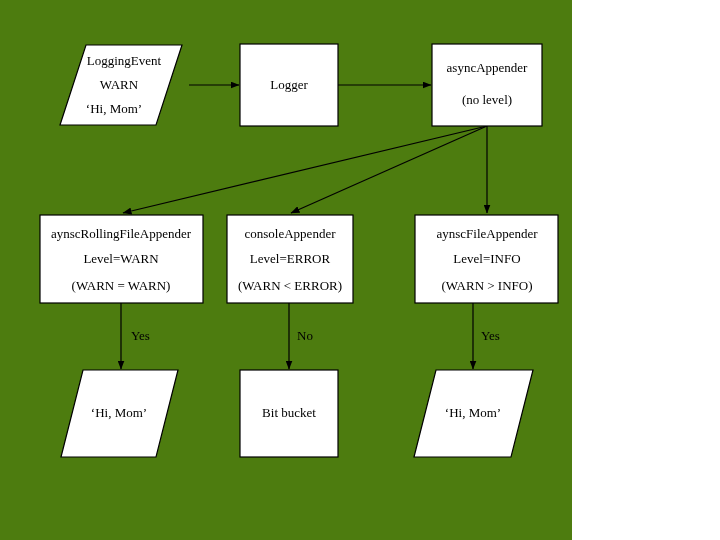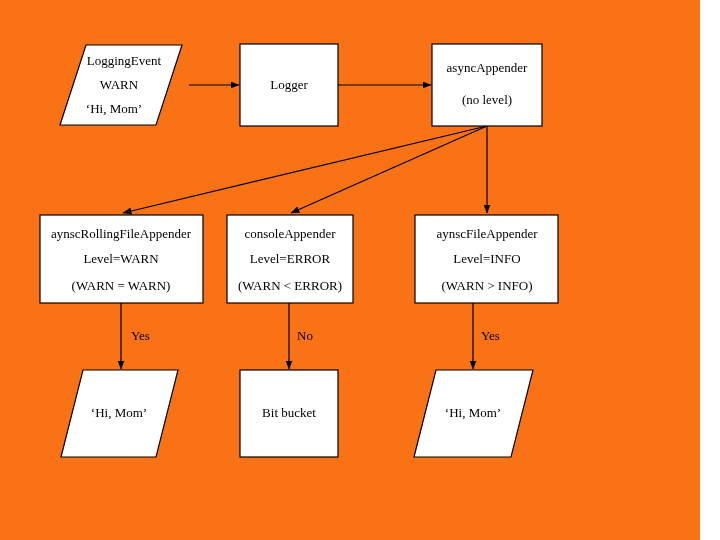--- a/index.html
+++ b/index.html
@@ -2,23 +2,23 @@
 <html><head>
 <meta charset="utf-8">
 <style>
   html, body {
     margin: 0;
     padding: 0;
     background: #ffffff;
   }
   #diagram-root {
     position: relative;
-    width: 700px;
+    width: 572px;
     height: 540px;
-    background: #f97316;
+    background: #4d7c0f;
     font-family: "Liberation Serif", "DejaVu Serif", serif;
     overflow: hidden;
   }
   #flow-svg {
     position: absolute;
     left: 0;
     top: 0;
     width: 720px;
     height: 540px;
   }

